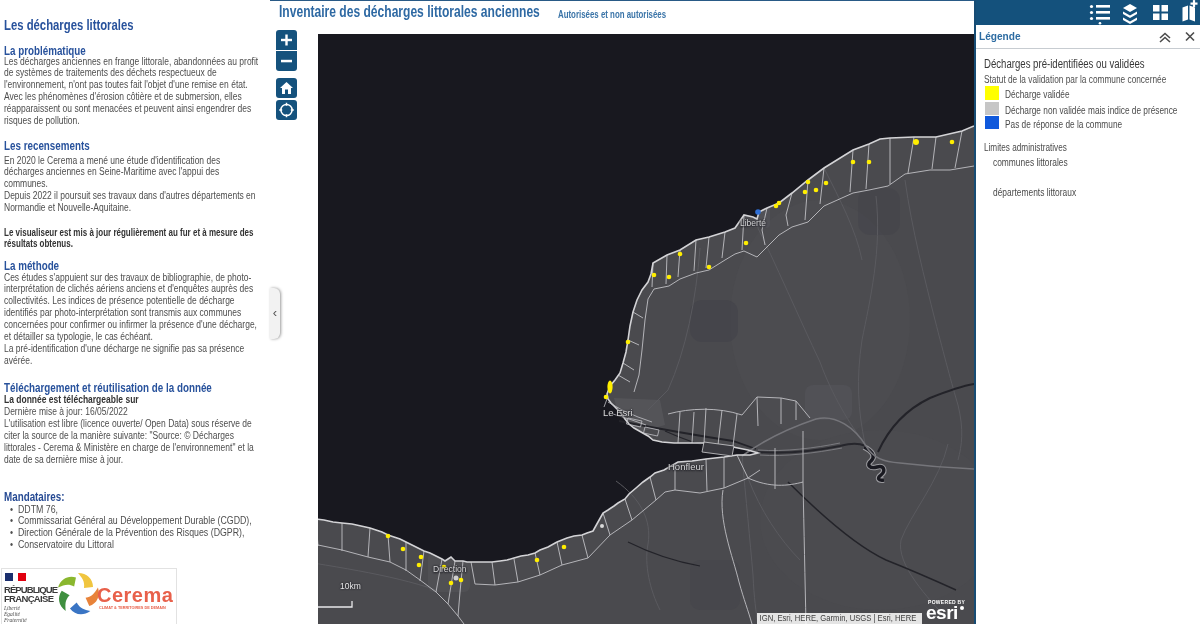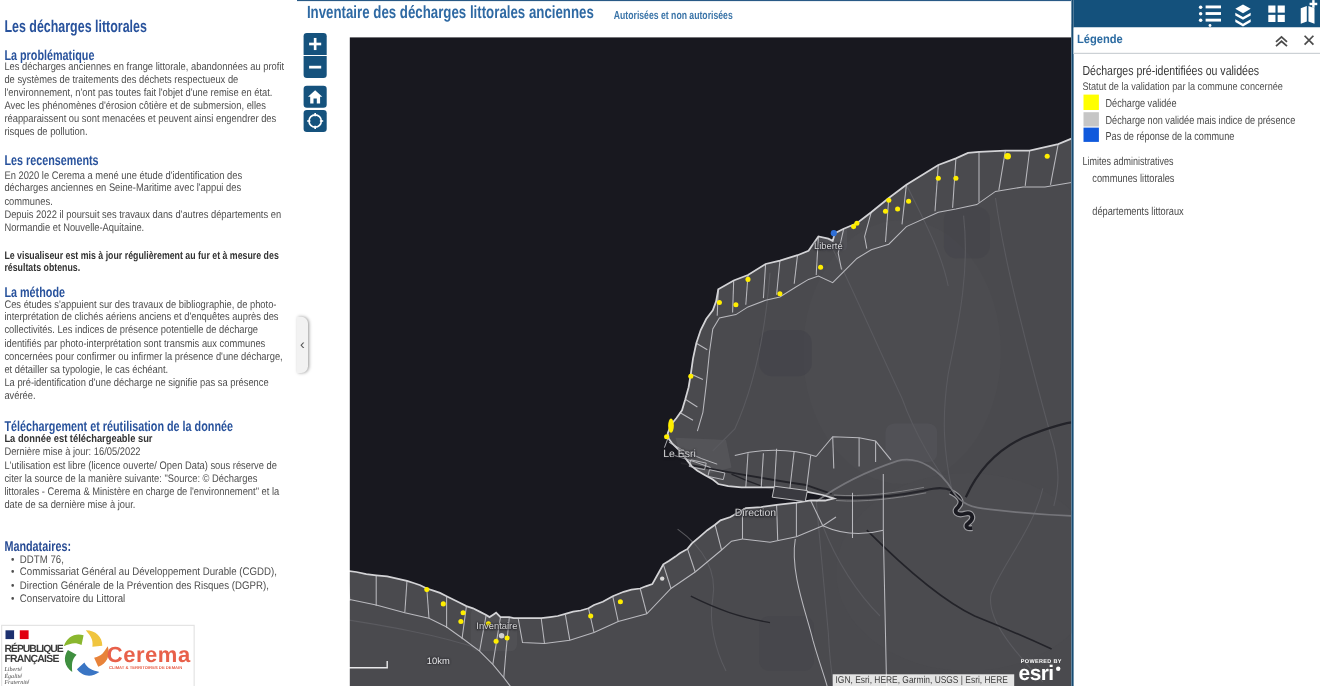--- a/index.html
+++ b/index.html
@@ -298,21 +298,21 @@
       <path d="M10.5,4 L17,10 L15,10 L15,16 L12,16 L12,11.5 L9,11.5 L9,16 L6,16 L6,10 L4,10 Z" fill="#fff"></path>
     </svg></div>
 <div class="mbtn" style="left:276px;top:100px;border-radius:3px;"><svg width="21" height="20" viewBox="0 0 21 20">
       <g stroke="#fff" stroke-width="1.5" fill="none">
         <circle cx="10.5" cy="10" r="5.6"></circle>
         <path d="M10.5,2.7 L10.5,5.7 M10.5,14.3 L10.5,17.3 M3.2,10 L6.2,10 M14.8,10 L17.8,10"></path>
       </g>
     </svg></div>
 <div style="position:absolute;left:740px;top:218px;font-size:8.5px;color:#d6d6d8;text-shadow:0 0 2px #26262b,0 0 2px #26262b,0 1px 2px #26262b;white-space:nowrap;transform:translateZ(0);">Liberté</div>
 <div style="position:absolute;left:603px;top:407px;font-size:9.5px;color:#d6d6d8;text-shadow:0 0 2px #26262b,0 0 2px #26262b,0 1px 2px #26262b;white-space:nowrap;transform:translateZ(0);">Le Esri</div>
-<div style="position:absolute;left:668px;top:461px;font-size:9.5px;color:#d6d6d8;text-shadow:0 0 2px #26262b,0 0 2px #26262b,0 1px 2px #26262b;white-space:nowrap;transform:translateZ(0);">Direction</div>
-<div style="position:absolute;left:433px;top:564px;font-size:8.5px;color:#d6d6d8;text-shadow:0 0 2px #26262b,0 0 2px #26262b,0 1px 2px #26262b;white-space:nowrap;transform:translateZ(0);">Inventaire</div>
-<div style="position:absolute;left:340px;top:596px;font-size:8.5px;color:#e8e8ea;text-shadow:0 0 2px #26262b,0 0 2px #26262b;white-space:nowrap;transform:translateZ(0);margin-left:48px;">10km</div>
+<div style="position:absolute;left:668px;top:461px;font-size:9.5px;color:#d6d6d8;text-shadow:0 0 2px #26262b,0 0 2px #26262b,0 1px 2px #26262b;white-space:nowrap;transform:translateZ(0);">Honfleur</div>
+<div style="position:absolute;left:433px;top:564px;font-size:8.5px;color:#d6d6d8;text-shadow:0 0 2px #26262b,0 0 2px #26262b,0 1px 2px #26262b;white-space:nowrap;transform:translateZ(0);">Direction</div>
+<div style="position:absolute;left:340px;top:581px;font-size:8.5px;color:#e8e8ea;text-shadow:0 0 2px #26262b,0 0 2px #26262b;white-space:nowrap;transform:translateZ(0);">10km</div>
 <div style="position:absolute;left:757px;top:613px;width:165px;height:11px;background:rgba(255,255,255,0.85);overflow:hidden;">
     <span style="display:block;font-size:9px;color:#3c3c3c;white-space:nowrap;transform:scaleX(0.85);transform-origin:0 0;padding-left:3px;line-height:11px;transform:scaleX(0.85) translateZ(0);">IGN, Esri, HERE, Garmin, USGS | Esri, HERE</span>
   </div>
 <div style="position:absolute;left:928px;top:599px;font-size:5px;font-weight:bold;color:#fff;letter-spacing:0.3px;white-space:nowrap;transform:translateZ(0);">POWERED BY</div>
 <div style="position:absolute;left:926px;top:602px;font-size:19px;font-weight:bold;color:#fff;letter-spacing:-0.5px;white-space:nowrap;transform:translateZ(0);">esri</div>
 <div style="position:absolute;left:960px;top:606px;width:4px;height:4px;border-radius:2px;background:#fff;"></div>
 
 </body></html>

